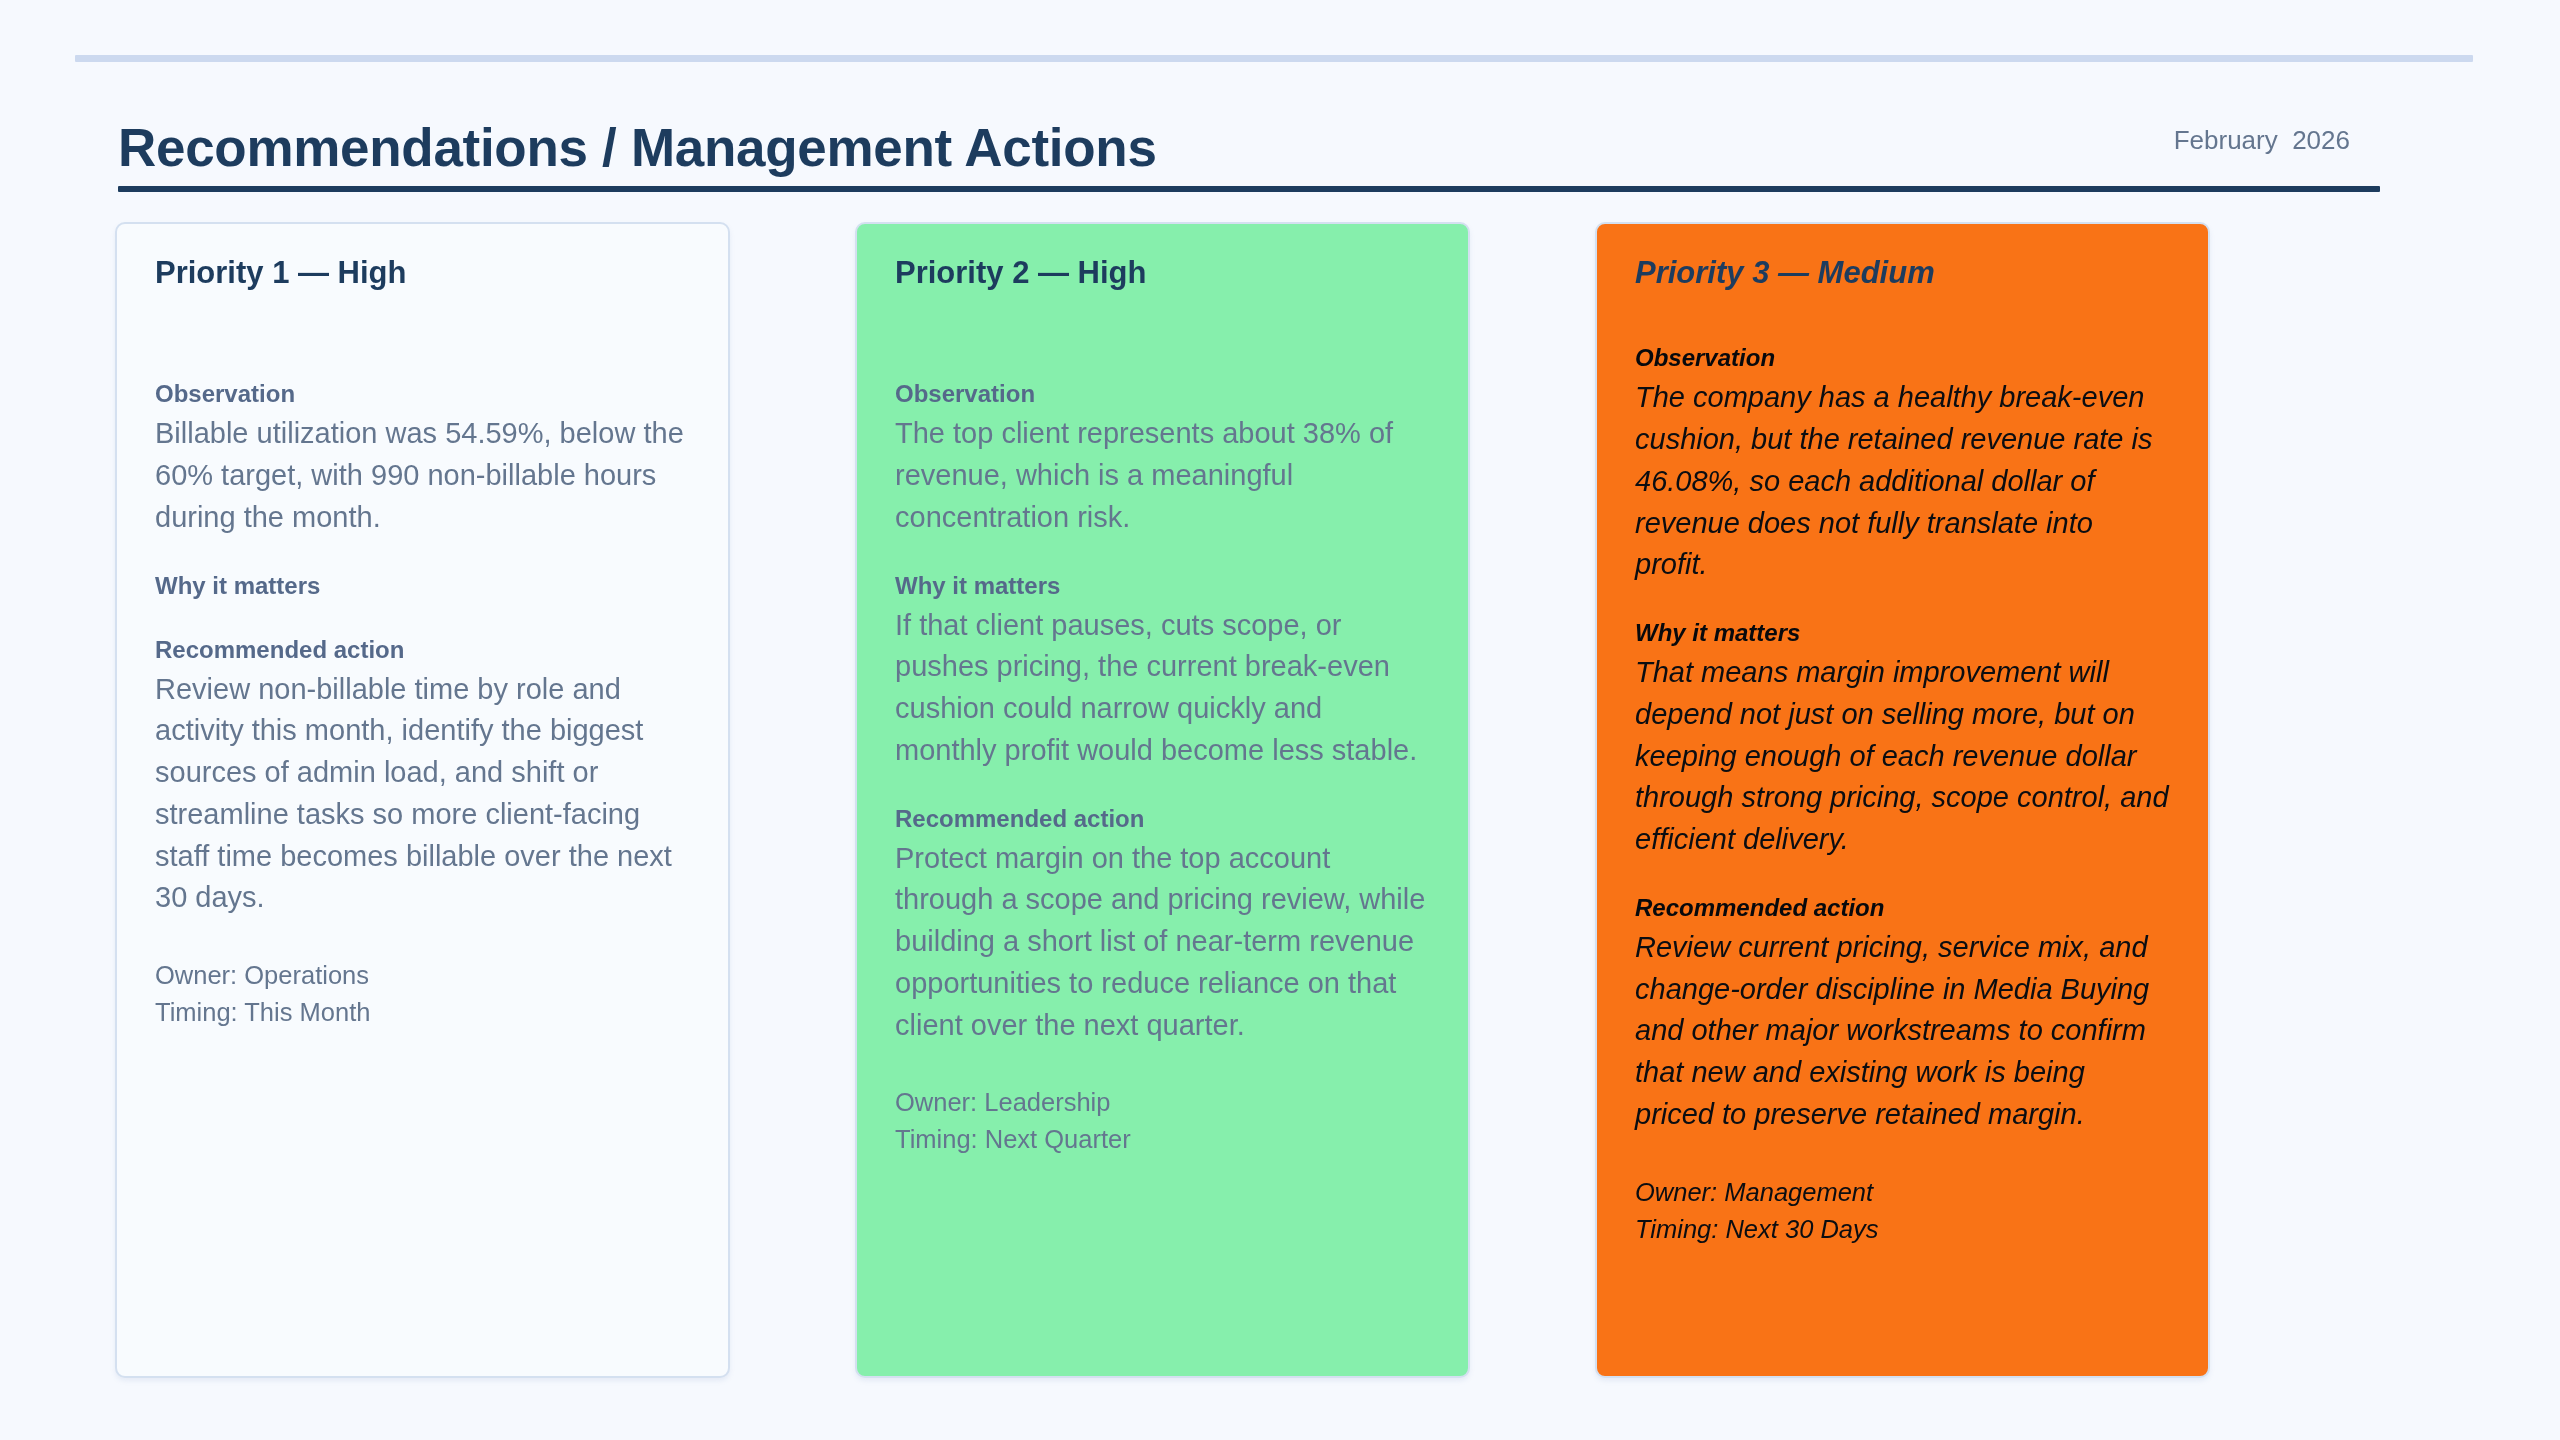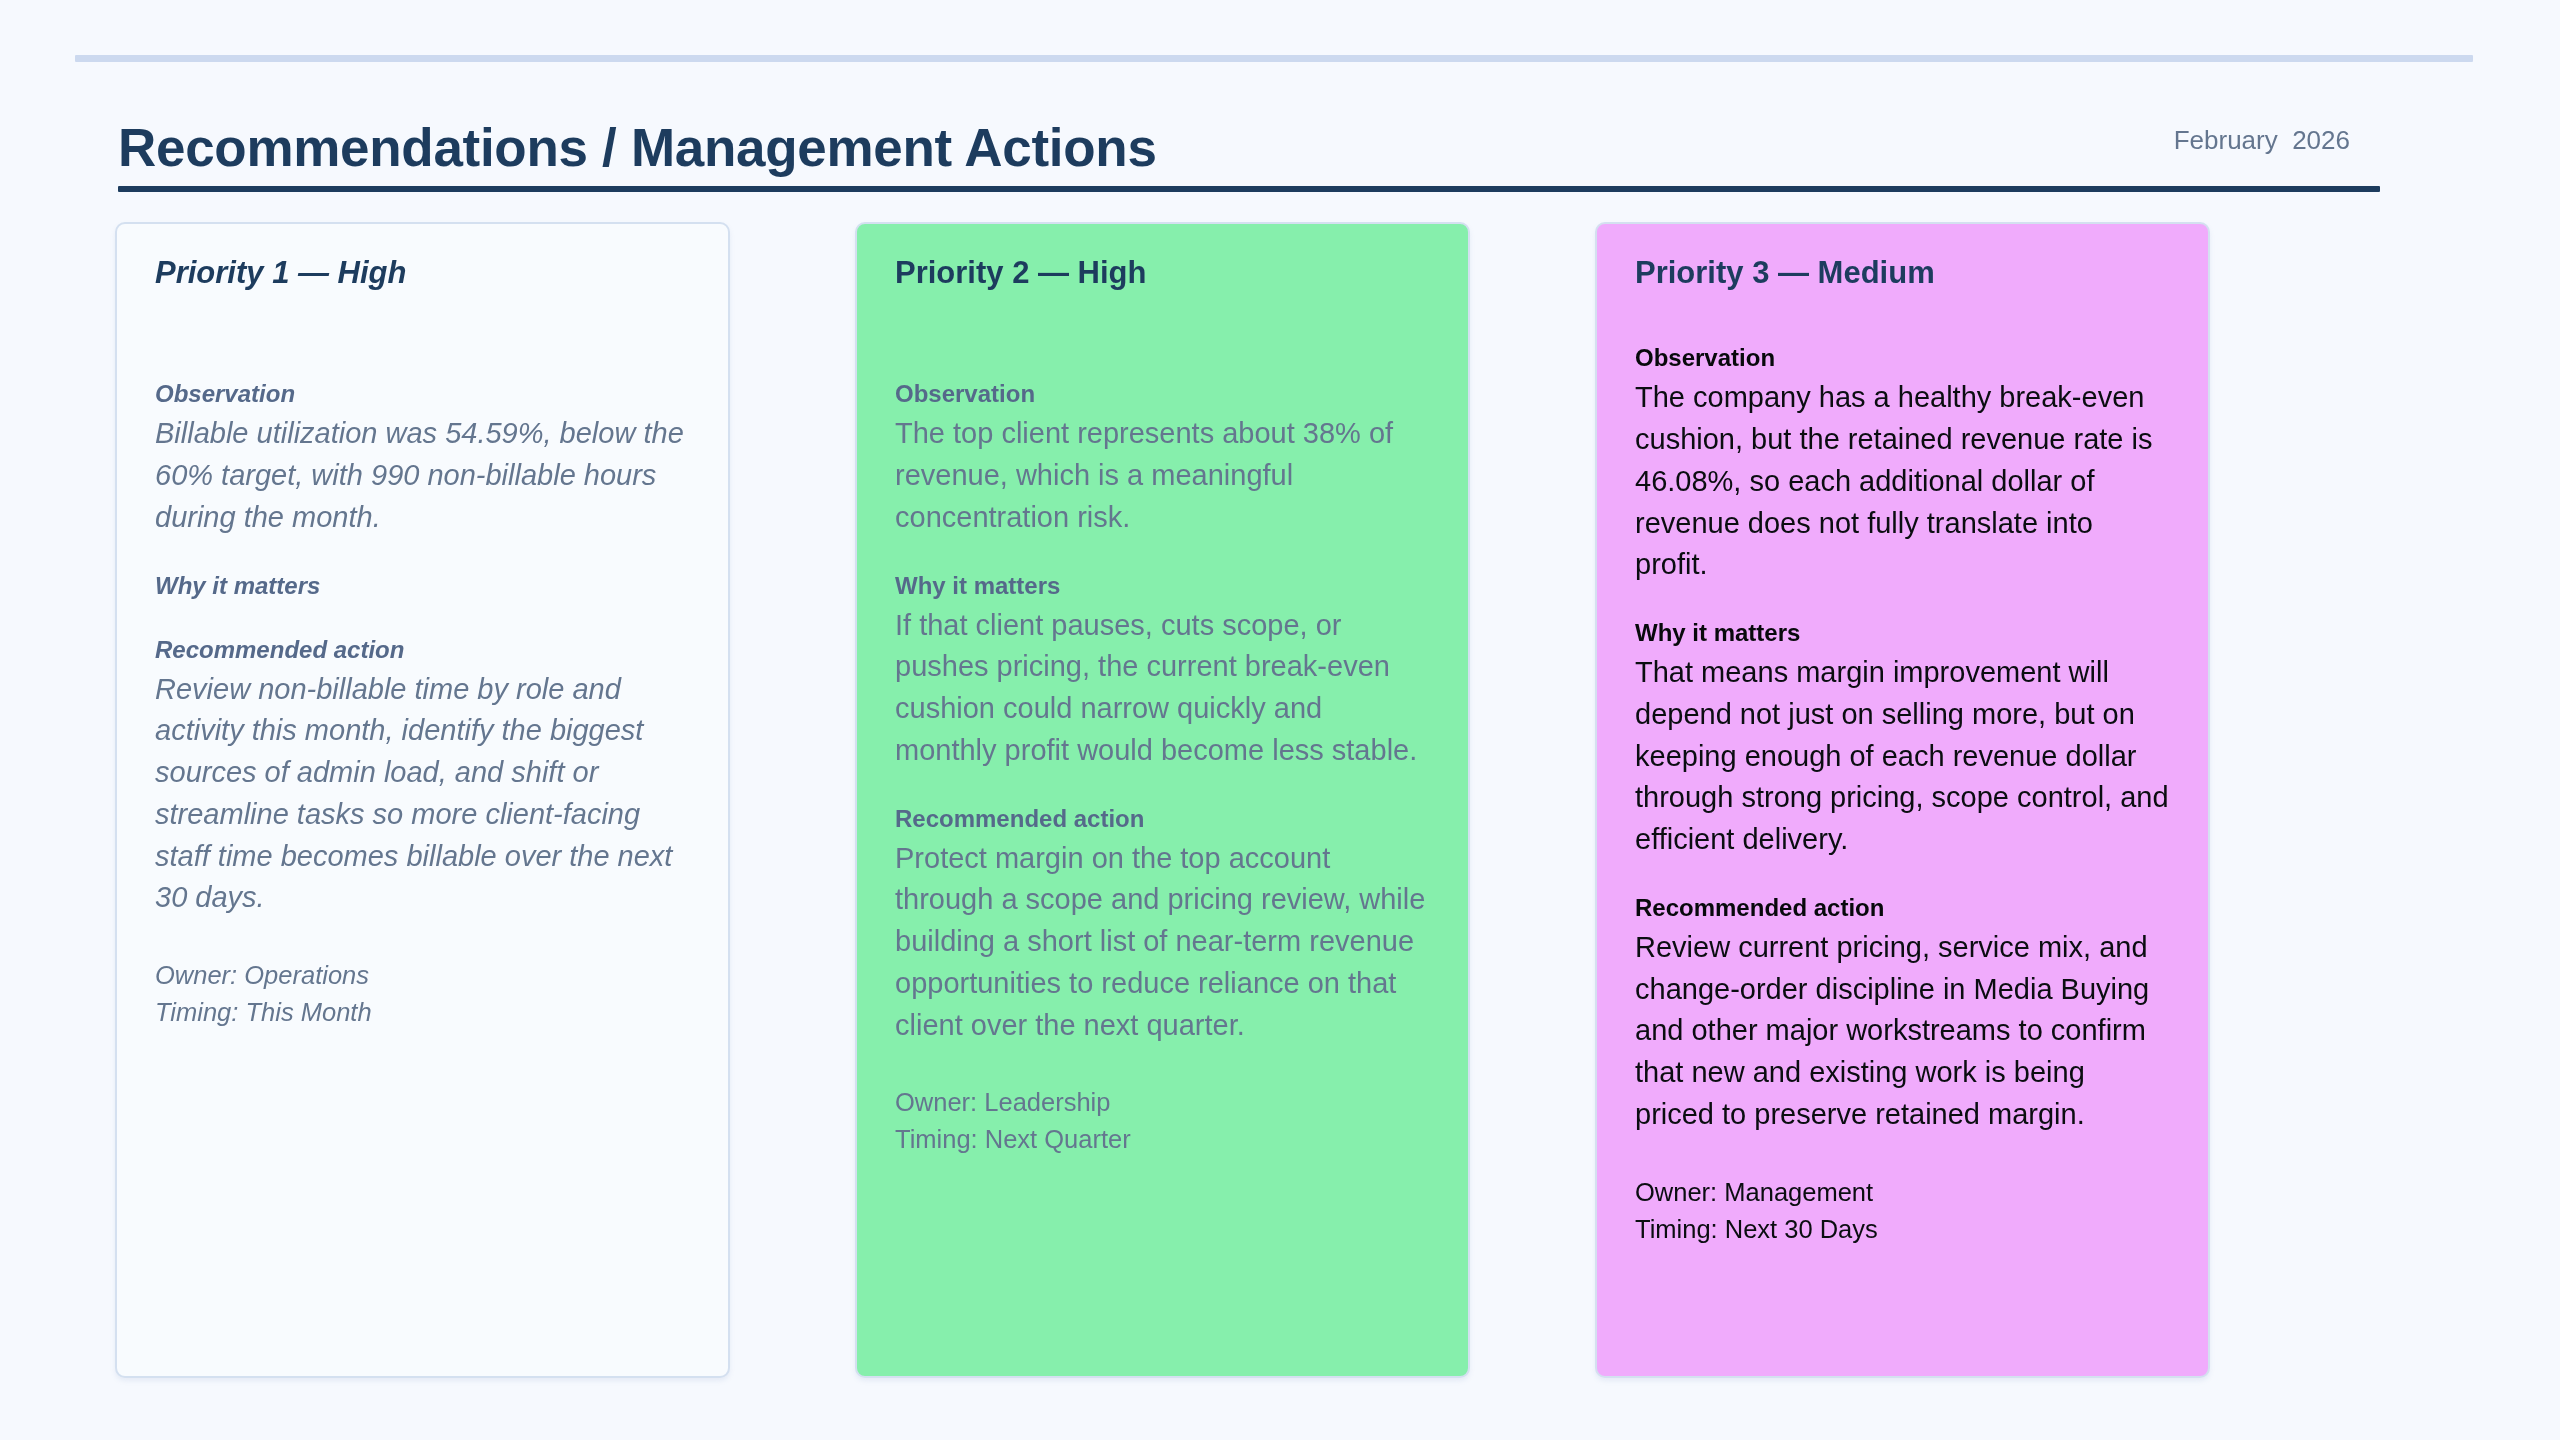--- a/index.html
+++ b/index.html
@@ -85,23 +85,23 @@
 
   .card {
     width: 615px;
     box-sizing: border-box;
     border: 2px solid #d4e0f0;
     border-radius: 10px;
     padding: 30px 38px 30px 38px;
     box-shadow: 0 3px 5px rgba(120,150,190,0.13);
     position: relative;
   }
-  .card.tone-pale   { background: #f8fbfe; font-style: italic; }
+  .card.tone-pale   { background: #f8fbfe; }
   .card.tone-blue   { background: #86efac; }
-  .card.tone-blue2  { background: #f0abfc; }
+  .card.tone-blue2  { background: #f97316; font-style: italic; }
 
   .card-title {
     font-size: 31px;
     font-weight: bold;
     color: #1d3c5e;
     margin: 0 0 0 0;
     line-height: 1.2;
     white-space: nowrap;
   }
 

